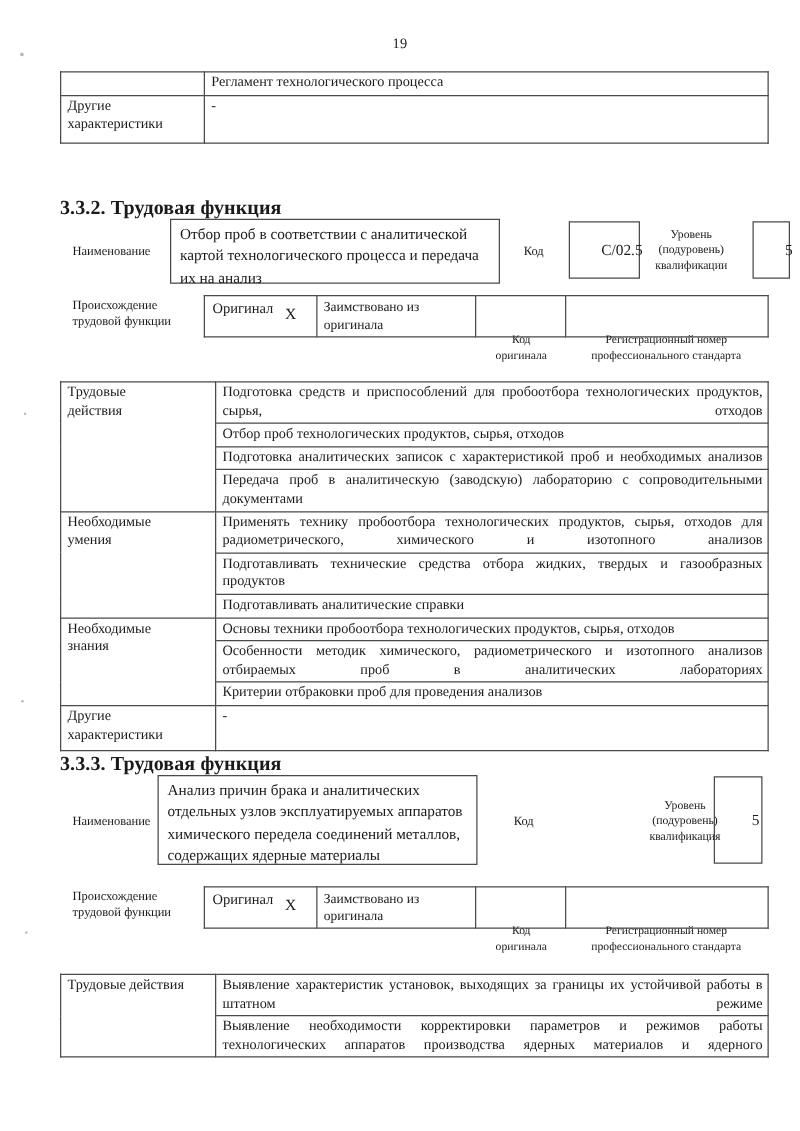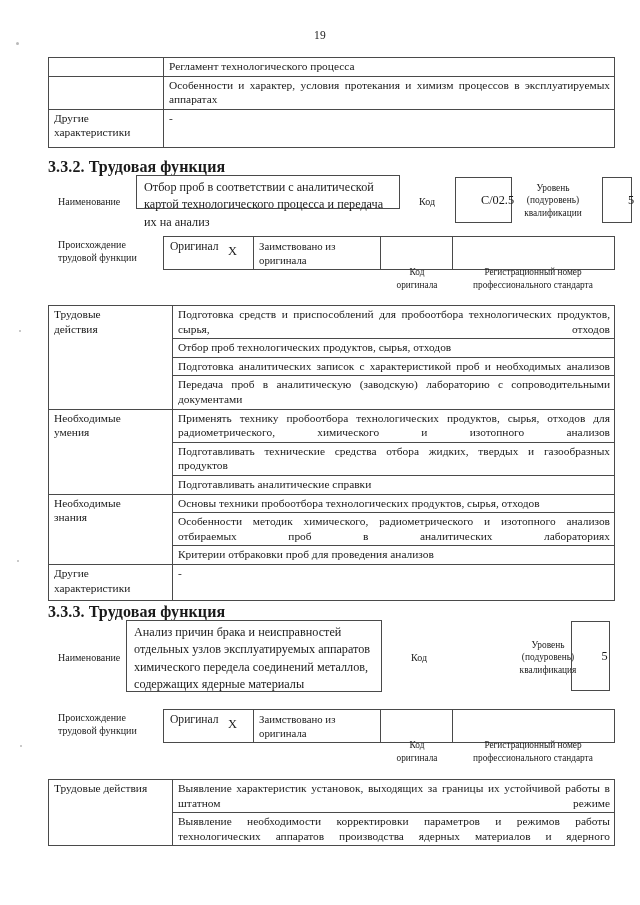--- a/index.html
+++ b/index.html
@@ -133,36 +133,32 @@
     <colgroup>
         <col style="width:115px">
         <col style="width:451px">
       </colgroup>
     <tbody>
       <tr>
         <td class="lbl"></td>
         <td>Регламент технологического процесса</td>
       </tr>
       <tr>
-        <td class="lbl"></td>
-        <td class="just">Особенности и характер, условия протекания и химизм процессов в эксплуатируемых аппаратах</td>
-      </tr>
-      <tr>
         <td class="lbl" style="height:34px">Другие
 характеристики</td>
         <td>-</td>
       </tr>
     </tbody>
   </table>
 
   <div class="sec-heading" style="left:48px; top:158px;">3.3.2. Трудовая функция</div>
 
   <div class="fn-label" style="left:58px; top:196px;">Наименование</div>
 
-  <div class="boxed pad" style="left:136px; top:175px; width:264px; height:34px;">Отбор проб в соответствии с аналитической картой технологического процесса и передача их на анализ</div>
+  <div class="boxed pad" style="left:136px; top:175px; width:264px; height:52px;">Отбор проб в соответствии с аналитической картой технологического процесса и передача их на анализ</div>
 
   <div class="fn-label" style="left:419px; top:196px;">Код</div>
 
   <div class="boxed center-box" style="left:455px; top:177px; width:57px; height:46px;">C/02.5</div>
 
   <div class="mini-label" style="left:501px; top:182px; width:104px; white-space:pre-line;">Уровень
 (подуровень)
 квалификации</div>
 
   <div class="boxed center-box" style="left:602px; top:177px; width:26px; height:46px;">5</div>
@@ -248,21 +244,21 @@
 характеристики</td>
         <td>-</td>
       </tr>
     </tbody>
   </table>
 
   <div class="sec-heading" style="left:48px; top:603px;">3.3.3. Трудовая функция</div>
 
   <div class="fn-label" style="left:58px; top:652px;">Наименование</div>
 
-  <div class="boxed pad" style="left:126px; top:620px; width:256px; height:72px;">Анализ причин брака и неисправностей отдельных узлов эксплуатируемых аппаратов химического передела соединений металлов, содержащих ядерные материалы</div>
+  <div class="boxed pad" style="left:126px; top:620px; width:256px; height:72px;">Анализ причин брака и аналитических отдельных узлов эксплуатируемых аппаратов химического передела соединений металлов, содержащих ядерные материалы</div>
 
   <div class="fn-label" style="left:411px; top:652px;">Код</div>
 
 
   <div class="mini-label" style="left:496px; top:639px; width:104px; white-space:pre-line;">Уровень
 (подуровень)
 квалификация</div>
 
   <div class="boxed center-box" style="left:571px; top:621px; width:39px; height:70px;">5</div>
 

